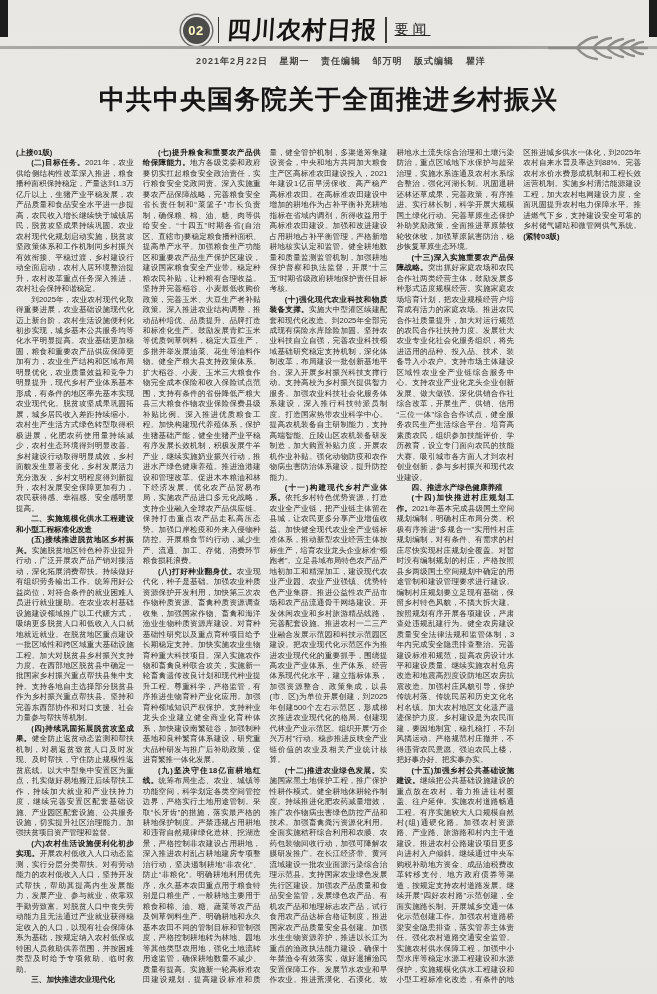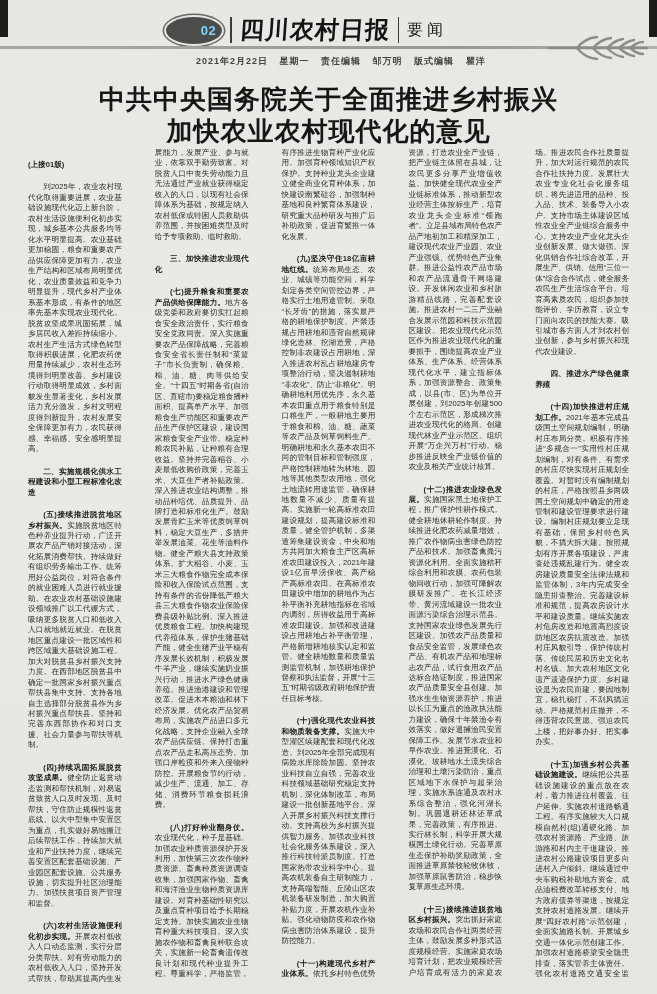--- a/index.html
+++ b/index.html
@@ -8,47 +8,47 @@
   .page{position:relative;width:657px;height:994px;overflow:hidden;
         background:linear-gradient(180deg,#e8e7e3 0%,#eceae6 40%,#e6e5e1 100%);
         color:#2b2b2b;}
   .edge-mark{position:absolute;top:0;width:8px;height:37px;background:#1c1c1c;}
   .edge-mark.left{left:0;}
   .edge-mark.right{right:0;}
 
   
   .mast-row{position:absolute;top:14px;left:0;width:100%;display:flex;
             align-items:center;justify-content:center;transform:translateX(-22px);}
-  .badge{width:27px;height:27px;border-radius:50%;background:#4c4c4a;color:#7dd3fc;
+  .badge{width:27px;height:27px;border-radius:50%;background:#4c4c4a;color:#fef9c3;
          font-size:13px;font-weight:bold;display:flex;align-items:center;justify-content:center;
-         box-shadow:0 0 0 2px #e8e7e3,0 0 0 3.5px #6a6a68;letter-spacing:.5px;flex:0 0 auto;padding-left:29px;}
+         box-shadow:0 0 0 2px #e8e7e3,0 0 0 3.5px #6a6a68;letter-spacing:.5px;flex:0 0 auto;}
   .mast-sep{width:1.5px;height:26px;background:#3a3a38;margin:0 8px;flex:0 0 auto;}
   .mast-logo{font-family:"Liberation Serif",serif;font-size:24px;font-weight:900;
              color:#141414;letter-spacing:1px;transform:skewX(-4deg);white-space:nowrap;}
-  .section-title{font-size:16px;color:#222;letter-spacing:4px;white-space:nowrap;}
+  .section-title{font-size:14px;color:#222;letter-spacing:4px;white-space:nowrap;text-decoration:underline;}
 
   .header-rule{position:absolute;top:46px;left:0;width:657px;height:3px;
                background:linear-gradient(90deg,#a9a8a4,#999894 70%,#b3b2ae);}
   .wheat{position:absolute;top:-12px;right:6px;}
 
   .dateline{position:absolute;top:55px;left:196px;font-size:9px;color:#44433f;
             letter-spacing:1px;white-space:nowrap;}
   .dateline span{margin-right:8px;font-weight:bold;}
 
   
   .headline{position:absolute;top:84px;left:0;width:100%;margin:0;text-align:center;
             font-size:26px;line-height:1.22;font-weight:900;color:#161616;
             font-family:"Liberation Sans",sans-serif;letter-spacing:1px;}
 
   
   .columns{position:absolute;top:148px;left:16px;width:625px;height:838px;
            column-count:5;column-gap:9px;column-fill:auto;overflow:hidden;
            font-size:7.6px;line-height:1.38;text-align:justify;color:#2e2d2b;
            text-justify:inter-character;}
-  .columns p{margin:12px;}
+  .columns p{margin:0;}
   .para,.heading{text-indent:2em;}
   .heading{font-weight:bold;color:#1d1d1b;}
   .jump{font-weight:bold;text-indent:0;color:#1d1d1b;}
   .lead{font-weight:bold;color:#1d1d1b;}
 </style>
 </head>
 <body>
 
 <div class="page">
   <div class="edge-mark left"></div>
@@ -84,35 +84,35 @@
     <span>2021年2月22日</span>
     <span>星期一</span>
     <span>责任编辑</span>
     <span>邹万明</span>
     <span>版式编辑</span>
     <span>瞿洋</span>
   </div>
 
   <h1 class="headline">
     <span>中共中央国务院关于全面推进乡村振兴</span><br>
-    <span>加快农业农村现代化的意见</span>
   </h1>
 
   <main class="columns" id="article">
       <p class="jump">(上接01版)</p>
+      <p class="para"><span class="lead">(二)目标任务。</span>2021年，农业供给侧结构性改革深入推进，粮食播种面积保持稳定，产量达到1.3万亿斤以上，生猪产业平稳发展，农产品质量和食品安全水平进一步提高，农民收入增长继续快于城镇居民，脱贫攻坚成果持续巩固。农业农村现代化规划启动实施，脱贫攻坚政策体系和工作机制同乡村振兴有效衔接、平稳过渡，乡村建设行动全面启动，农村人居环境整治提升，农村改革重点任务深入推进，农村社会保持和谐稳定。</p>
       <p class="para">到2025年，农业农村现代化取得重要进展，农业基础设施现代化迈上新台阶，农村生活设施便利化初步实现，城乡基本公共服务均等化水平明显提高。农业基础更加稳固，粮食和重要农产品供应保障更加有力，农业生产结构和区域布局明显优化，农业质量效益和竞争力明显提升，现代乡村产业体系基本形成，有条件的地区率先基本实现农业现代化。脱贫攻坚成果巩固拓展，城乡居民收入差距持续缩小。农村生产生活方式绿色转型取得积极进展，化肥农药使用量持续减少，农村生态环境得到明显改善。乡村建设行动取得明显成效，乡村面貌发生显著变化，乡村发展活力充分激发，乡村文明程度得到新提升，农村发展安全保障更加有力，农民获得感、幸福感、安全感明显提高。</p>
       <p class="heading">二、实施规模化供水工程建设和小型工程标准化改造</p>
       <p class="para"><span class="lead">(五)接续推进脱贫地区乡村振兴。</span>实施脱贫地区特色种养业提升行动，广泛开展农产品产销对接活动，深化拓展消费帮扶。持续做好有组织劳务输出工作。统筹用好公益岗位，对符合条件的就业困难人员进行就业援助。在农业农村基础设施建设领域推广以工代赈方式，吸纳更多脱贫人口和低收入人口就地就近就业。在脱贫地区重点建设一批区域性和跨区域重大基础设施工程。加大对脱贫县乡村振兴支持力度。在西部地区脱贫县中确定一批国家乡村振兴重点帮扶县集中支持。支持各地自主选择部分脱贫县作为乡村振兴重点帮扶县。坚持和完善东西部协作和对口支援、社会力量参与帮扶等机制。</p>
       <p class="para"><span class="lead">(四)持续巩固拓展脱贫攻坚成果。</span>健全防止返贫动态监测和帮扶机制，对易返贫致贫人口及时发现、及时帮扶，守住防止规模性返贫底线。以大中型集中安置区为重点，扎实做好易地搬迁后续帮扶工作，持续加大就业和产业扶持力度，继续完善安置区配套基础设施、产业园区配套设施、公共服务设施，切实提升社区治理能力。加强扶贫项目资产管理和监督。</p>
       <p class="para"><span class="lead">(六)农村生活设施便利化初步实现。</span>开展农村低收入人口动态监测，实行分层分类帮扶。对有劳动能力的农村低收入人口，坚持开发式帮扶，帮助其提高内生发展能力，发展产业、参与就业，依靠双手勤劳致富。对脱贫人口中丧失劳动能力且无法通过产业就业获得稳定收入的人口，以现有社会保障体系为基础，按规定纳入农村低保或特困人员救助供养范围，并按困难类型及时给予专项救助、临时救助。</p>
       <p class="heading">三、加快推进农业现代化</p>
       <p class="para"><span class="lead">(七)提升粮食和重要农产品供给保障能力。</span>地方各级党委和政府要切实扛起粮食安全政治责任，实行粮食安全党政同责。深入实施重要农产品保障战略，完善粮食安全省长责任制和“菜篮子”市长负责制，确保粮、棉、油、糖、肉等供给安全。“十四五”时期各省(自治区、直辖市)要稳定粮食播种面积、提高单产水平。加强粮食生产功能区和重要农产品生产保护区建设，建设国家粮食安全产业带。稳定种粮农民补贴，让种粮有合理收益。坚持并完善稻谷、小麦最低收购价政策，完善玉米、大豆生产者补贴政策。深入推进农业结构调整，推动品种培优、品质提升、品牌打造和标准化生产。鼓励发展青贮玉米等优质饲草饲料，稳定大豆生产，多措并举发展油菜、花生等油料作物。健全产粮大县支持政策体系。扩大稻谷、小麦、玉米三大粮食作物完全成本保险和收入保险试点范围，支持有条件的省份降低产粮大县三大粮食作物农业保险保费县级补贴比例。深入推进优质粮食工程。加快构建现代养殖体系，保护生猪基础产能，健全生猪产业平稳有序发展长效机制，积极发展牛羊产业，继续实施奶业振兴行动，推进水产绿色健康养殖。推进渔港建设和管理改革。促进木本粮油和林下经济发展。优化农产品贸易布局，实施农产品进口多元化战略，支持企业融入全球农产品供应链。保持打击重点农产品走私高压态势。加强口岸检疫和外来入侵物种防控。开展粮食节约行动，减少生产、流通、加工、存储、消费环节粮食损耗浪费。</p>
       <p class="para"><span class="lead">(八)打好种业翻身仗。</span>农业现代化，种子是基础。加强农业种质资源保护开发利用，加快第三次农作物种质资源、畜禽种质资源调查收集，加强国家作物、畜禽和海洋渔业生物种质资源库建设。对育种基础性研究以及重点育种项目给予长期稳定支持。加快实施农业生物育种重大科技项目。深入实施农作物和畜禽良种联合攻关，实施新一轮畜禽遗传改良计划和现代种业提升工程。尊重科学，严格监管，有序推进生物育种产业化应用。加强育种领域知识产权保护。支持种业龙头企业建立健全商业化育种体系，加快建设南繁硅谷，加强制种基地和良种繁育体系建设，研究重大品种研发与推广后补助政策，促进育繁推一体化发展。</p>
       <p class="para"><span class="lead">(九)坚决守住18亿亩耕地红线。</span>统筹布局生态、农业、城镇等功能空间，科学划定各类空间管控边界，严格实行土地用途管制。采取“长牙齿”的措施，落实最严格的耕地保护制度。严禁违规占用耕地和违背自然规律绿化造林、挖湖造景，严格控制非农建设占用耕地，深入推进农村乱占耕地建房专项整治行动，坚决遏制耕地“非农化”、防止“非粮化”。明确耕地利用优先序，永久基本农田重点用于粮食特别是口粮生产，一般耕地主要用于粮食和棉、油、糖、蔬菜等农产品及饲草饲料生产。明确耕地和永久基本农田不同的管制目标和管制强度，严格控制耕地转为林地、园地等其他类型农用地，强化土地流转用途监管，确保耕地数量不减少、质量有提高。实施新一轮高标准农田建设规划，提高建设标准和质量，健全管护机制，多渠道筹集建设资金，中央和地方共同加大粮食主产区高标准农田建设投入，2021年建设1亿亩旱涝保收、高产稳产高标准农田。在高标准农田建设中增加的耕地作为占补平衡补充耕地指标在省域内调剂，所得收益用于高标准农田建设。加强和改进建设占用耕地占补平衡管理，严格新增耕地核实认定和监管。健全耕地数量和质量监测监管机制，加强耕地保护督察和执法监督，开展“十三五”时期省级政府耕地保护责任目标考核。</p>
       <p class="para"><span class="lead">(十)强化现代农业科技和物质装备支撑。</span>实施大中型灌区续建配套和现代化改造。到2025年全部完成现有病险水库除险加固。坚持农业科技自立自强，完善农业科技领域基础研究稳定支持机制，深化体制改革，布局建设一批创新基地平台。深入开展乡村振兴科技支撑行动。支持高校为乡村振兴提供智力服务。加强农业科技社会化服务体系建设，深入推行科技特派员制度。打造国家热带农业科学中心。提高农机装备自主研制能力，支持高端智能、丘陵山区农机装备研发制造，加大购置补贴力度，开展农机作业补贴。强化动物防疫和农作物病虫害防治体系建设，提升防控能力。</p>
       <p class="para"><span class="lead">(十一)构建现代乡村产业体系。</span>依托乡村特色优势资源，打造农业全产业链，把产业链主体留在县城，让农民更多分享产业增值收益。加快健全现代农业全产业链标准体系，推动新型农业经营主体按标生产，培育农业龙头企业标准“领跑者”。立足县域布局特色农产品产地初加工和精深加工，建设现代农业产业园、农业产业强镇、优势特色产业集群。推进公益性农产品市场和农产品流通骨干网络建设。开发休闲农业和乡村旅游精品线路，完善配套设施。推进农村一二三产业融合发展示范园和科技示范园区建设。把农业现代化示范区作为推进农业现代化的重要抓手，围绕提高农业产业体系、生产体系、经营体系现代化水平，建立指标体系，加强资源整合、政策集成，以县(市、区)为单位开展创建，到2025年创建500个左右示范区，形成梯次推进农业现代化的格局。创建现代林业产业示范区。组织开展“万企兴万村”行动。稳步推进反映全产业链价值的农业及相关产业统计核算。</p>
       <p class="para"><span class="lead">(十二)推进农业绿色发展。</span>实施国家黑土地保护工程，推广保护性耕作模式。健全耕地休耕轮作制度。持续推进化肥农药减量增效，推广农作物病虫害绿色防控产品和技术。加强畜禽粪污资源化利用。全面实施秸秆综合利用和农膜、农药包装物回收行动，加强可降解农膜研发推广。在长江经济带、黄河流域建设一批农业面源污染综合治理示范县。支持国家农业绿色发展先行区建设。加强农产品质量和食品安全监管，发展绿色农产品、有机农产品和地理标志农产品，试行食用农产品达标合格证制度，推进国家农产品质量安全县创建。加强水生生物资源养护，推进以长江为重点的渔政执法能力建设，确保十年禁渔令有效落实，做好退捕渔民安置保障工作。发展节水农业和旱作农业。推进荒漠化、石漠化、坡耕地水土流失综合治理和土壤污染防治，重点区域地下水保护与超采治理，实施水系连通及农村水系综合整治，强化河湖长制。巩固退耕还林还草成果，完善政策，有序推进。实行林长制，科学开展大规模国土绿化行动。完善草原生态保护补助奖励政策，全面推进草原禁牧轮牧休牧，加强草原鼠害防治，稳步恢复草原生态环境。</p>
-      <p class="para"><span class="lead">(十三)接续推进脱贫地区乡村振兴。</span>突出抓好家庭农场和农民合作社两类经营主体，鼓励发展多种形式适度规模经营。实施家庭农场培育计划，把农业规模经营户培育成有活力的家庭农场。推进农民合作社质量提升，加大对运行规范的农民合作社扶持力度。发展壮大农业专业化社会化服务组织，将先进适用的品种、投入品、技术、装备导入小农户。支持市场主体建设区域性农业全产业链综合服务中心。支持农业产业化龙头企业创新发展、做大做强。深化供销合作社综合改革，开展生产、供销、信用“三位一体”综合合作试点，健全服务农民生产生活综合平台。培育高素质农民，组织参加技能评价、学历教育，设立专门面向农民的技能大赛。吸引城市各方面人才到农村创业创新，参与乡村振兴和现代农业建设。</p>
+      <p class="para"><span class="lead">(十三)深入实施重要农产品保障战略。</span>突出抓好家庭农场和农民合作社两类经营主体，鼓励发展多种形式适度规模经营。实施家庭农场培育计划，把农业规模经营户培育成有活力的家庭农场。推进农民合作社质量提升，加大对运行规范的农民合作社扶持力度。发展壮大农业专业化社会化服务组织，将先进适用的品种、投入品、技术、装备导入小农户。支持市场主体建设区域性农业全产业链综合服务中心。支持农业产业化龙头企业创新发展、做大做强。深化供销合作社综合改革，开展生产、供销、信用“三位一体”综合合作试点，健全服务农民生产生活综合平台。培育高素质农民，组织参加技能评价、学历教育，设立专门面向农民的技能大赛。吸引城市各方面人才到农村创业创新，参与乡村振兴和现代农业建设。</p>
       <p class="heading">四、推进水产绿色健康养殖</p>
       <p class="para"><span class="lead">(十四)加快推进村庄规划工作。</span>2021年基本完成县级国土空间规划编制，明确村庄布局分类。积极有序推进“多规合一”实用性村庄规划编制，对有条件、有需求的村庄尽快实现村庄规划全覆盖。对暂时没有编制规划的村庄，严格按照县乡两级国土空间规划中确定的用途管制和建设管理要求进行建设。编制村庄规划要立足现有基础，保留乡村特色风貌，不搞大拆大建。按照规划有序开展各项建设，严肃查处违规乱建行为。健全农房建设质量安全法律法规和监管体制，3年内完成安全隐患排查整治。完善建设标准和规范，提高农房设计水平和建设质量。继续实施农村危房改造和地震高烈度设防地区农房抗震改造。加强村庄风貌引导，保护传统村落、传统民居和历史文化名村名镇。加大农村地区文化遗产遗迹保护力度。乡村建设是为农民而建，要因地制宜，稳扎稳打，不刮风搞运动。严格规范村庄撤并，不得违背农民意愿、强迫农民上楼，把好事办好、把实事办实。</p>
       <p class="para"><span class="lead">(十五)加强乡村公共基础设施建设。</span>继续把公共基础设施建设的重点放在农村，着力推进往村覆盖、往户延伸。实施农村道路畅通工程。有序实施较大人口规模自然村(组)通硬化路。加强农村资源路、产业路、旅游路和村内主干道建设。推进农村公路建设项目更多向进村入户倾斜。继续通过中央车购税补助地方资金、成品油税费改革转移支付、地方政府债券等渠道，按规定支持农村道路发展。继续开展“四好农村路”示范创建，全面实施路长制。开展城乡交通一体化示范创建工作。加强农村道路桥梁安全隐患排查，落实管养主体责任。强化农村道路交通安全监管。实施农村供水保障工程，加强中小型水库等稳定水源工程建设和水源保护，实施规模化供水工程建设和小型工程标准化改造，有条件的地区推进城乡供水一体化，到2025年农村自来水普及率达到88%。完善农村水价水费形成机制和工程长效运营机制。实施乡村清洁能源建设工程，加大农村电网建设力度，全面巩固提升农村电力保障水平。推进燃气下乡，支持建设安全可靠的乡村储气罐站和微管网供气系统。<span class="lead">(紧转03版)</span></p>
     </main>
 </div>
 
 </body></html>

